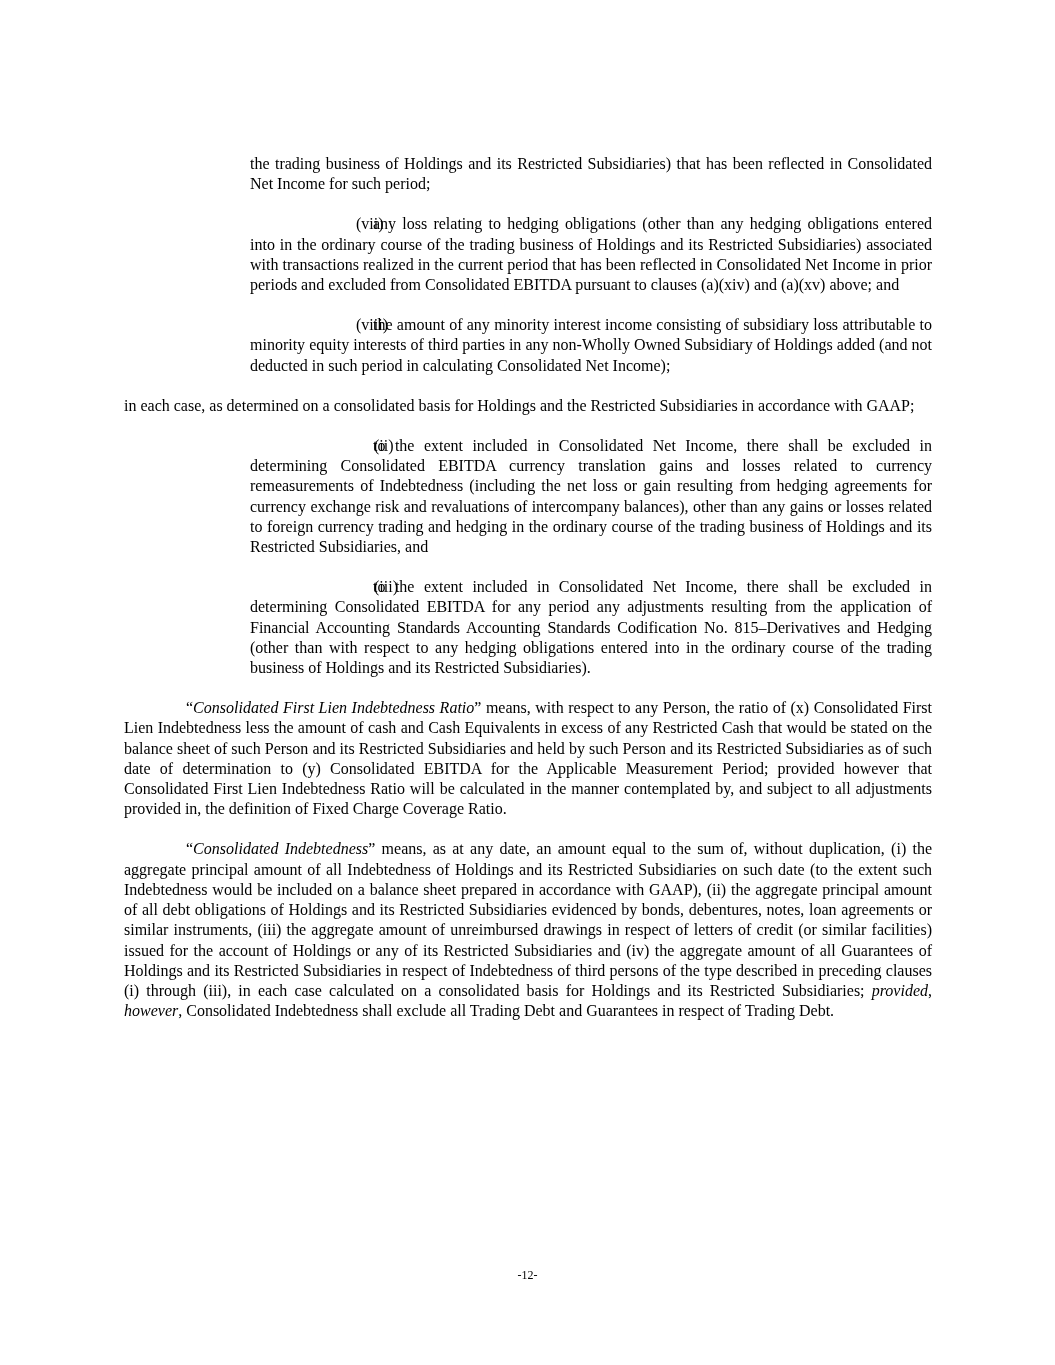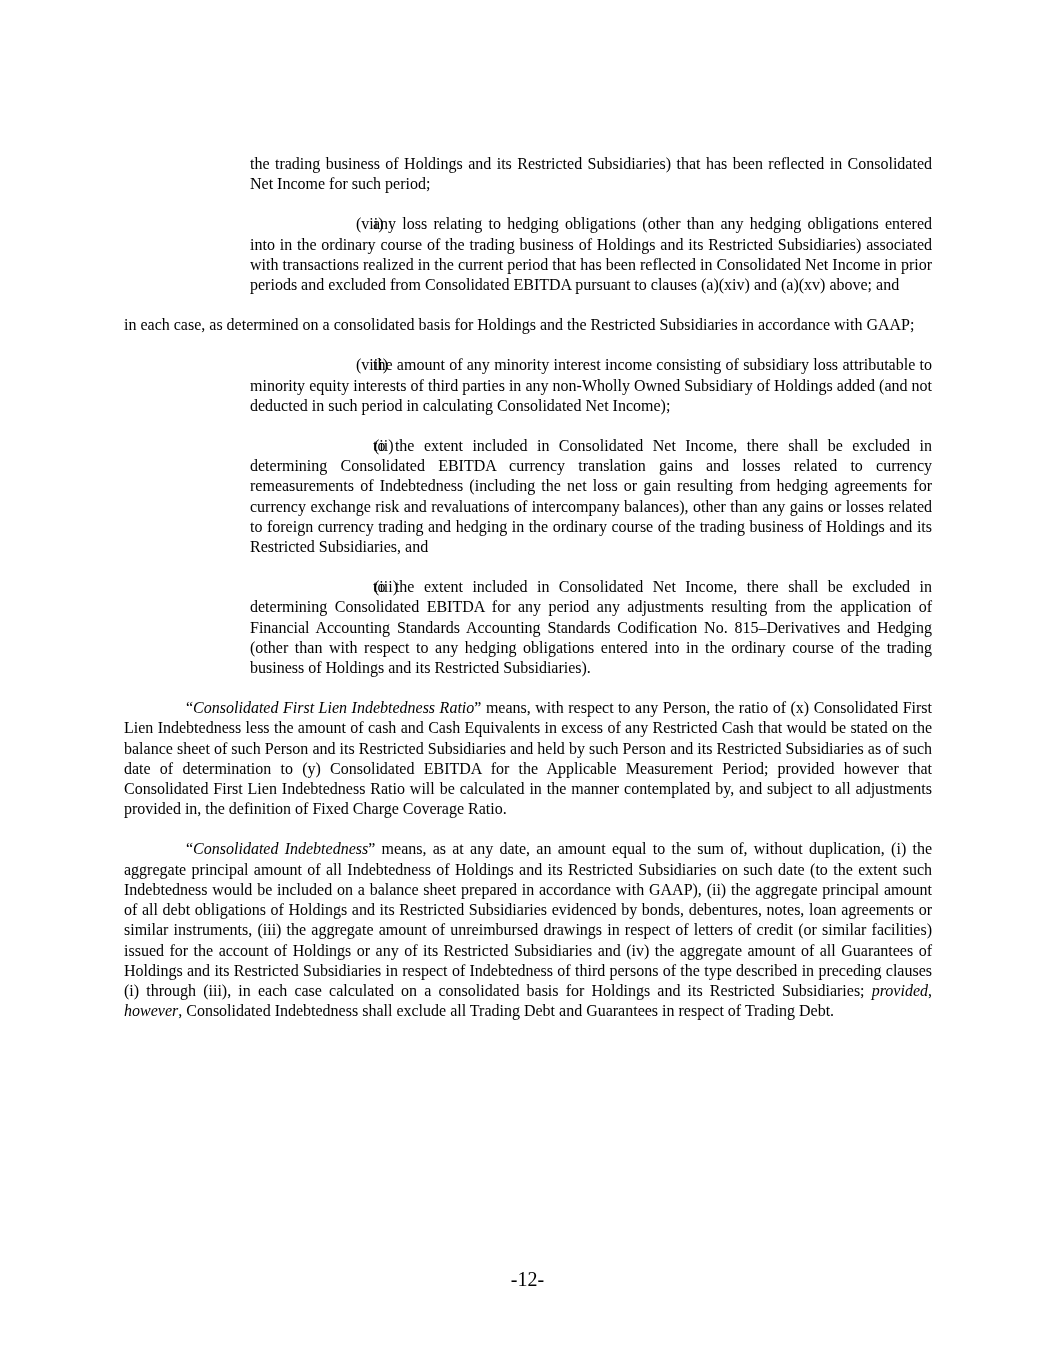--- a/index.html
+++ b/index.html
@@ -31,36 +31,36 @@
   p.fli2 { text-indent: 62px; }
   .clabel1 { display: inline-block; width: 70px; }
   .clabel2 { display: inline-block; width: 61px; }
   .it { font-style: italic; }
   .footer {
     position: absolute;
     top: 1268px;
     left: 0;
     width: 100%;
     text-align: center;
-    font-size: 20px;
+    font-size: 12px;
   }
 </style>
 </head>
 <body>
 
 <div class="page">
   <div class="content">
 
     <p class="para indent"><span>the trading business of Holdings and its Restricted Subsidiaries) that has been reflected in Consolidated Net Income for such period;</span></p>
 
     <p class="para indent fli1"><span class="clabel1">(vii)</span><span>any loss relating to hedging obligations (other than any hedging obligations entered into in the ordinary course of the trading business of Holdings and its Restricted Subsidiaries) associated with transactions realized in the current period that has been reflected in Consolidated Net Income in prior periods and excluded from Consolidated EBITDA pursuant to clauses (a)(xiv) and (a)(xv) above; and</span></p>
 
+    <p class="para indent fli1"><span class="clabel1">(viii)</span><span>the amount of any minority interest income consisting of subsidiary loss attributable to minority equity interests of third parties in any non-Wholly Owned Subsidiary of Holdings added (and not deducted in such period in calculating Consolidated Net Income);</span></p>
+
     <p class="para"><span>in each case, as determined on a consolidated basis for Holdings and the Restricted Subsidiaries in accordance with GAAP;</span></p>
-
-    <p class="para indent fli1"><span class="clabel1">(viii)</span><span>the amount of any minority interest income consisting of subsidiary loss attributable to minority equity interests of third parties in any non-Wholly Owned Subsidiary of Holdings added (and not deducted in such period in calculating Consolidated Net Income);</span></p>
 
 
 
     <p class="para indent fli2"><span class="clabel2">(ii)</span><span>to the extent included in Consolidated Net Income, there shall be excluded in determining Consolidated EBITDA currency translation gains and losses related to currency remeasurements of Indebtedness (including the net loss or gain resulting from hedging agreements for currency exchange risk and revaluations of intercompany balances), other than any gains or losses related to foreign currency trading and hedging in the ordinary course of the trading business of Holdings and its Restricted Subsidiaries, and</span></p>
 
     <p class="para indent fli2"><span class="clabel2">(iii)</span><span>to the extent included in Consolidated Net Income, there shall be excluded in determining Consolidated EBITDA for any period any adjustments resulting from the application of Financial Accounting Standards Accounting Standards Codification No. 815–Derivatives and Hedging (other than with respect to any hedging obligations entered into in the ordinary course of the trading business of Holdings and its Restricted Subsidiaries).</span></p>
 
 
     <p class="para fli2"><span>“</span><span class="it">Consolidated First Lien Indebtedness Ratio</span><span>” means, with respect to any Person, the ratio of (x) Consolidated First Lien Indebtedness less the amount of cash and Cash Equivalents in excess of any Restricted Cash that would be stated on the balance sheet of such Person and its Restricted Subsidiaries and held by such Person and its Restricted Subsidiaries as of such date of determination to (y) Consolidated EBITDA for the Applicable Measurement Period; provided however that Consolidated First Lien Indebtedness Ratio will be calculated in the manner contemplated by, and subject to all adjustments provided in, the definition of Fixed Charge Coverage Ratio.</span></p>
 

